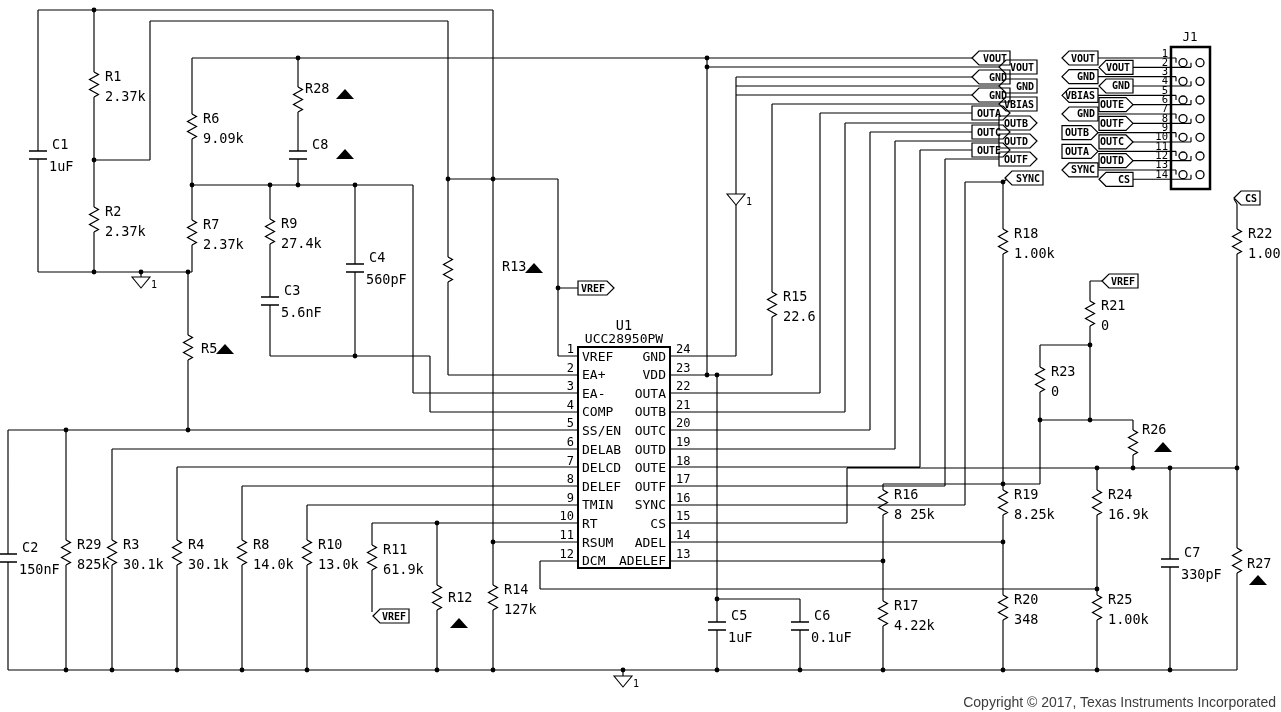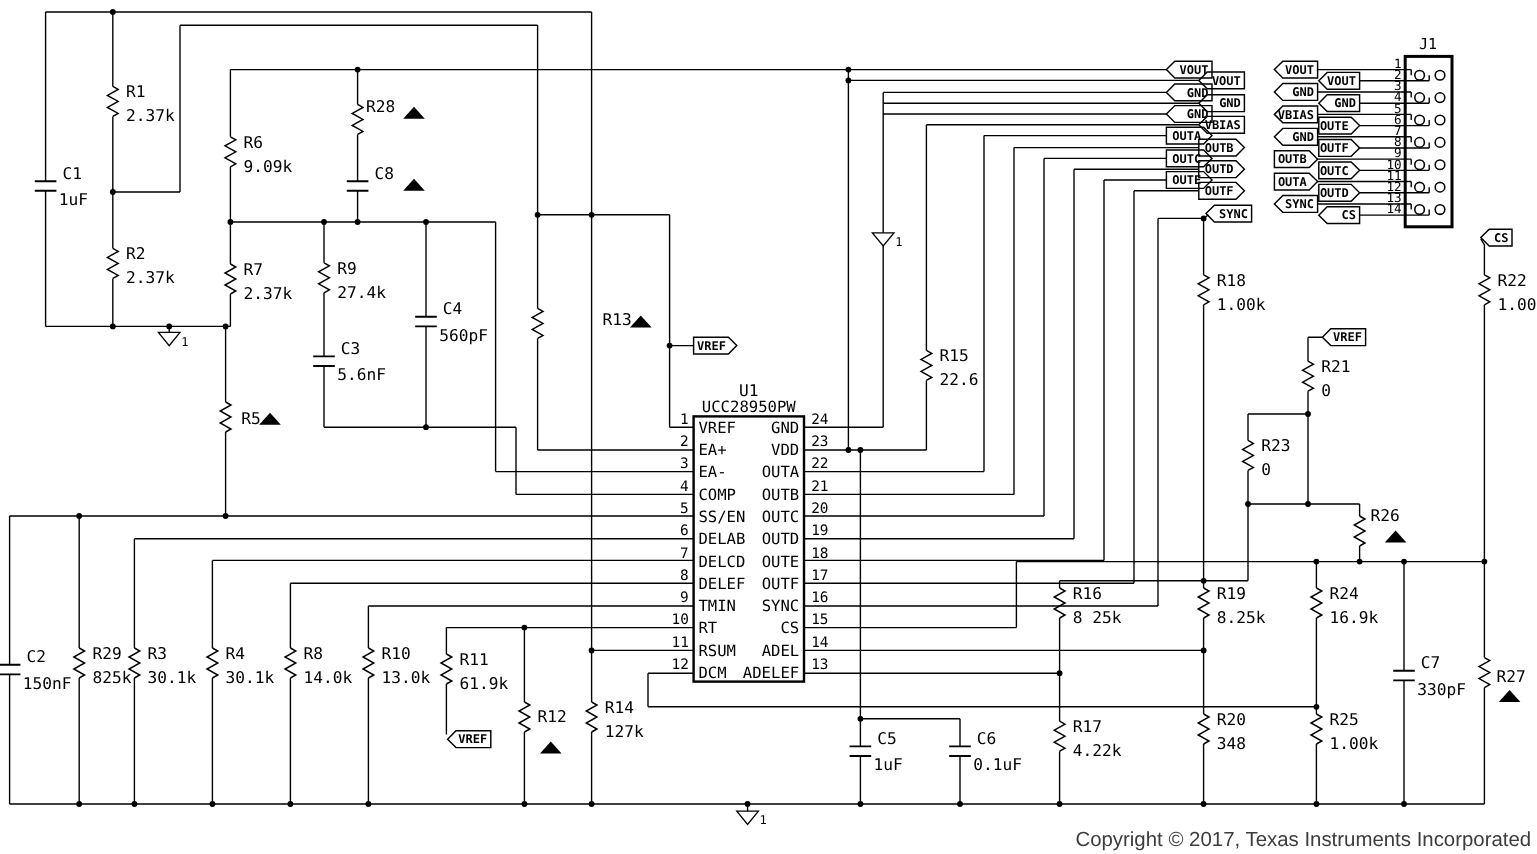--- a/index.html
+++ b/index.html
@@ -1,20 +1,20 @@
 <!DOCTYPE html>
 <html><head>
 <meta charset="utf-8">
 <style>
   html,body{margin:0;padding:0;background:#fff;}
   #canvas{position:relative;width:1281px;height:712px;background:#ffffff;overflow:hidden;
           font-family:"DejaVu Sans Mono",monospace;}
   svg text{fill:#000;}
   .copyright{position:absolute;right:5px;bottom:2px;font-family:"Liberation Sans",sans-serif;
-             font-size:17px;color:#3c3c3c;}
+             font-size:14px;color:#3c3c3c;}
 </style>
 </head>
 <body>
 
 <div id="canvas">
   <svg id="schem" width="1281" height="712" viewBox="0 0 1281 712">
       <path d="M94 72l4.5 2.5l-9 5l9 5l-9 5l9 5l-4.5 2.5" fill="none" stroke="#000" stroke-width="1.2"></path>
       <text x="105" y="81" font-size="13.5" text-anchor="start" font-weight="normal">R1</text>
       <text x="105" y="101" font-size="13.5" text-anchor="start" font-weight="normal">2.37k</text>
       <path d="M94 207l4.5 2.5l-9 5l9 5l-9 5l9 5l-4.5 2.5" fill="none" stroke="#000" stroke-width="1.2"></path>

